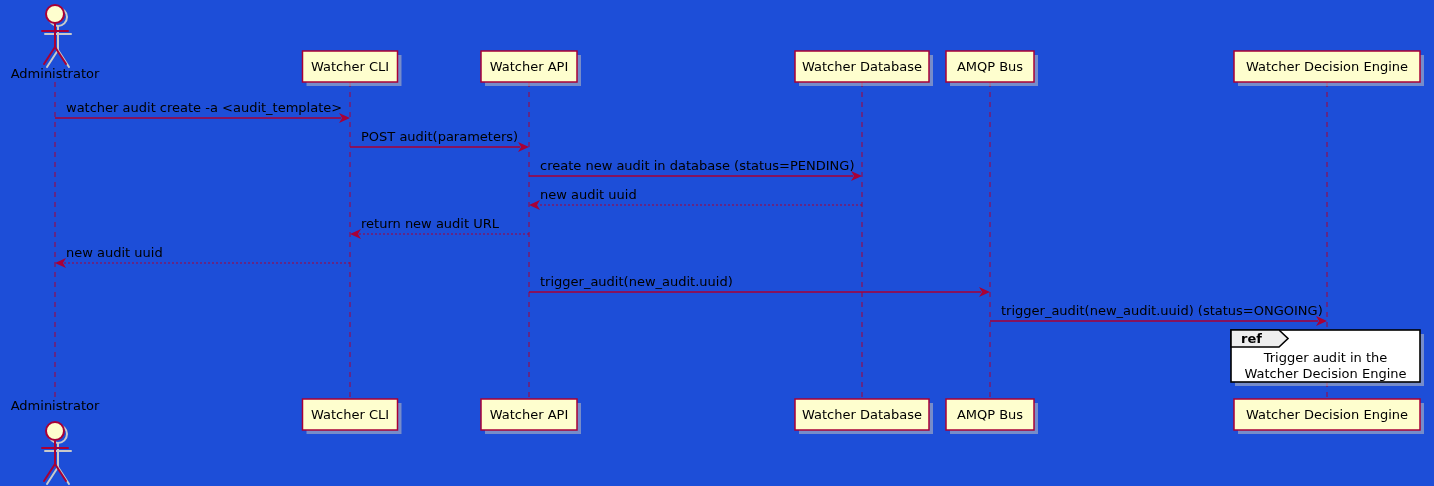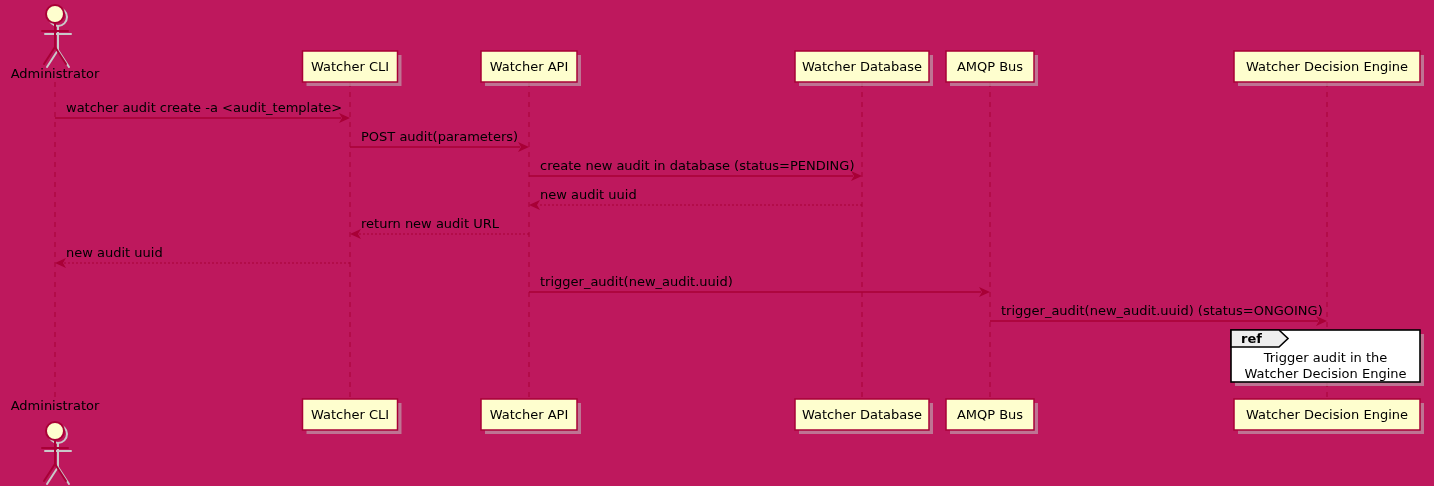--- a/index.html
+++ b/index.html
@@ -7,21 +7,21 @@
     padding: 0;
     background: #ffffff;
   }
   body {
     font-family: "DejaVu Sans", sans-serif;
   }
   #diagram-root {
     position: relative;
     width: 1434px;
     height: 486px;
-    background: #be185d;
+    background: #1d4ed8;
     overflow: hidden;
   }
   svg#seq {
     position: absolute;
     left: 0;
     top: 0;
     width: 1434px;
     height: 486px;
     display: block;
   }

